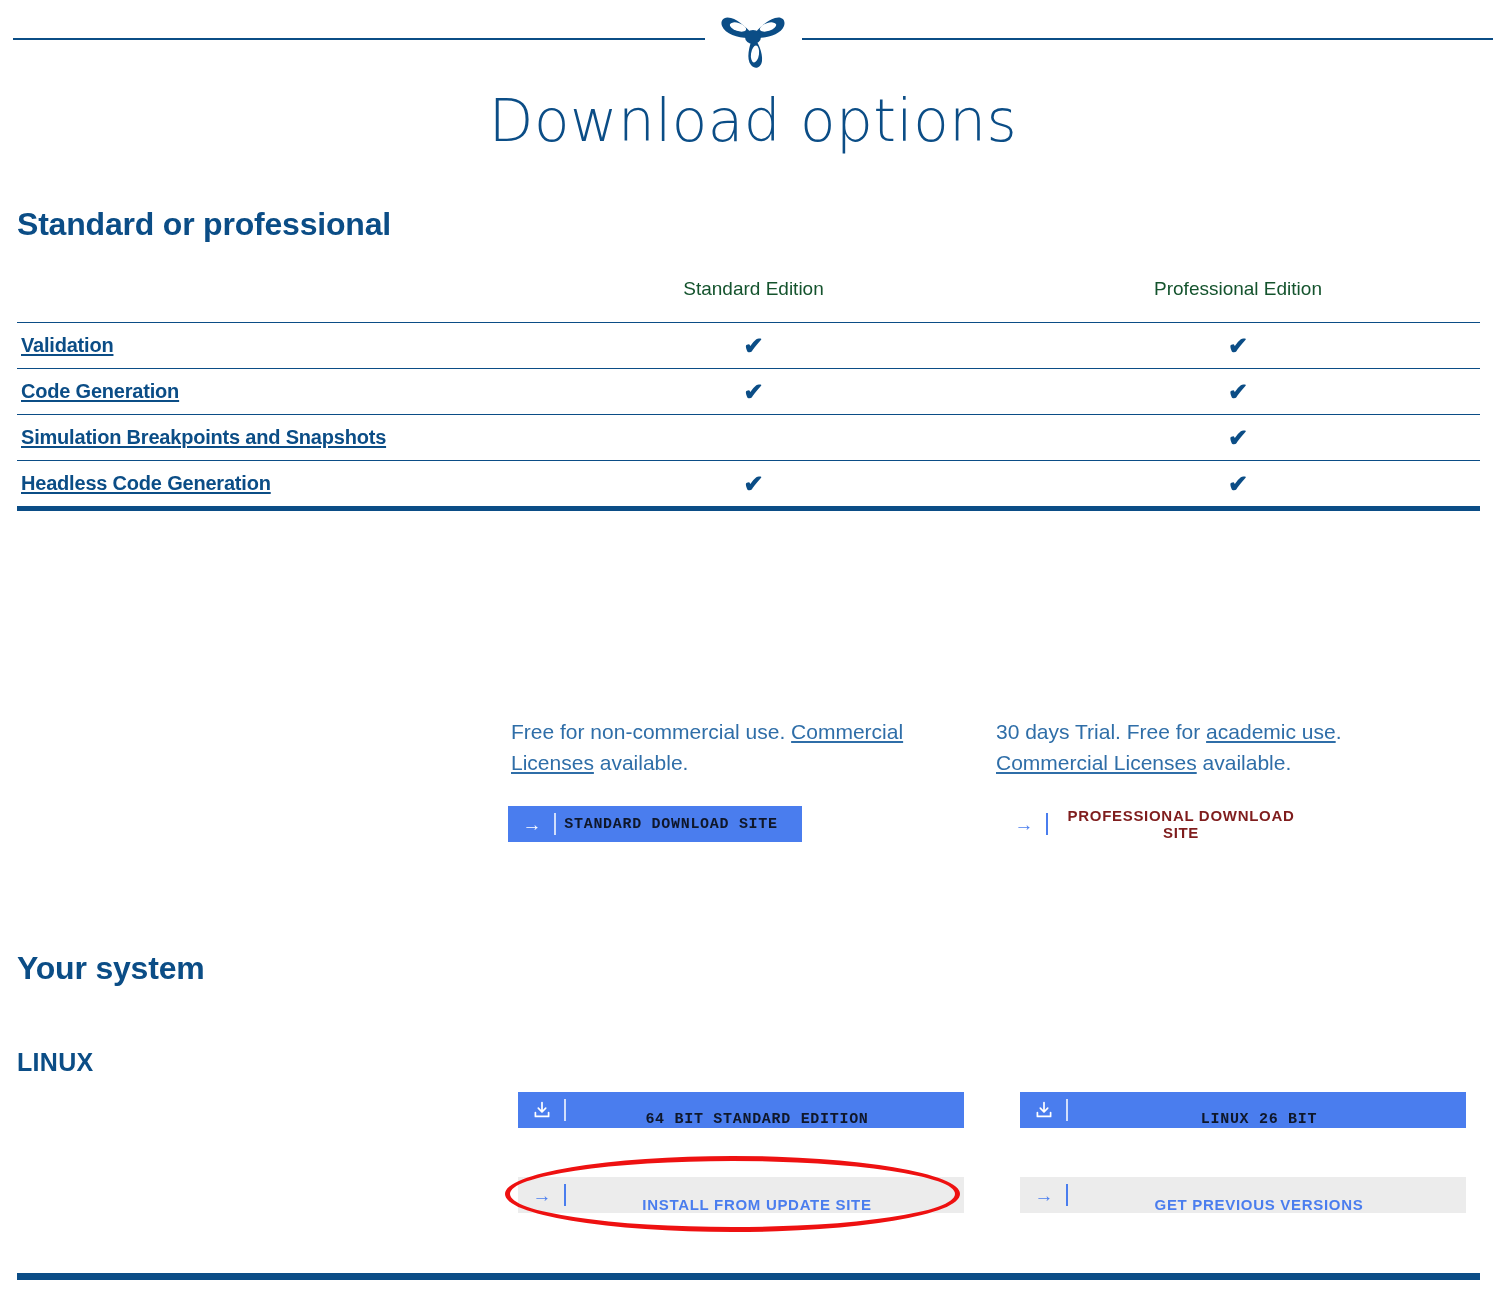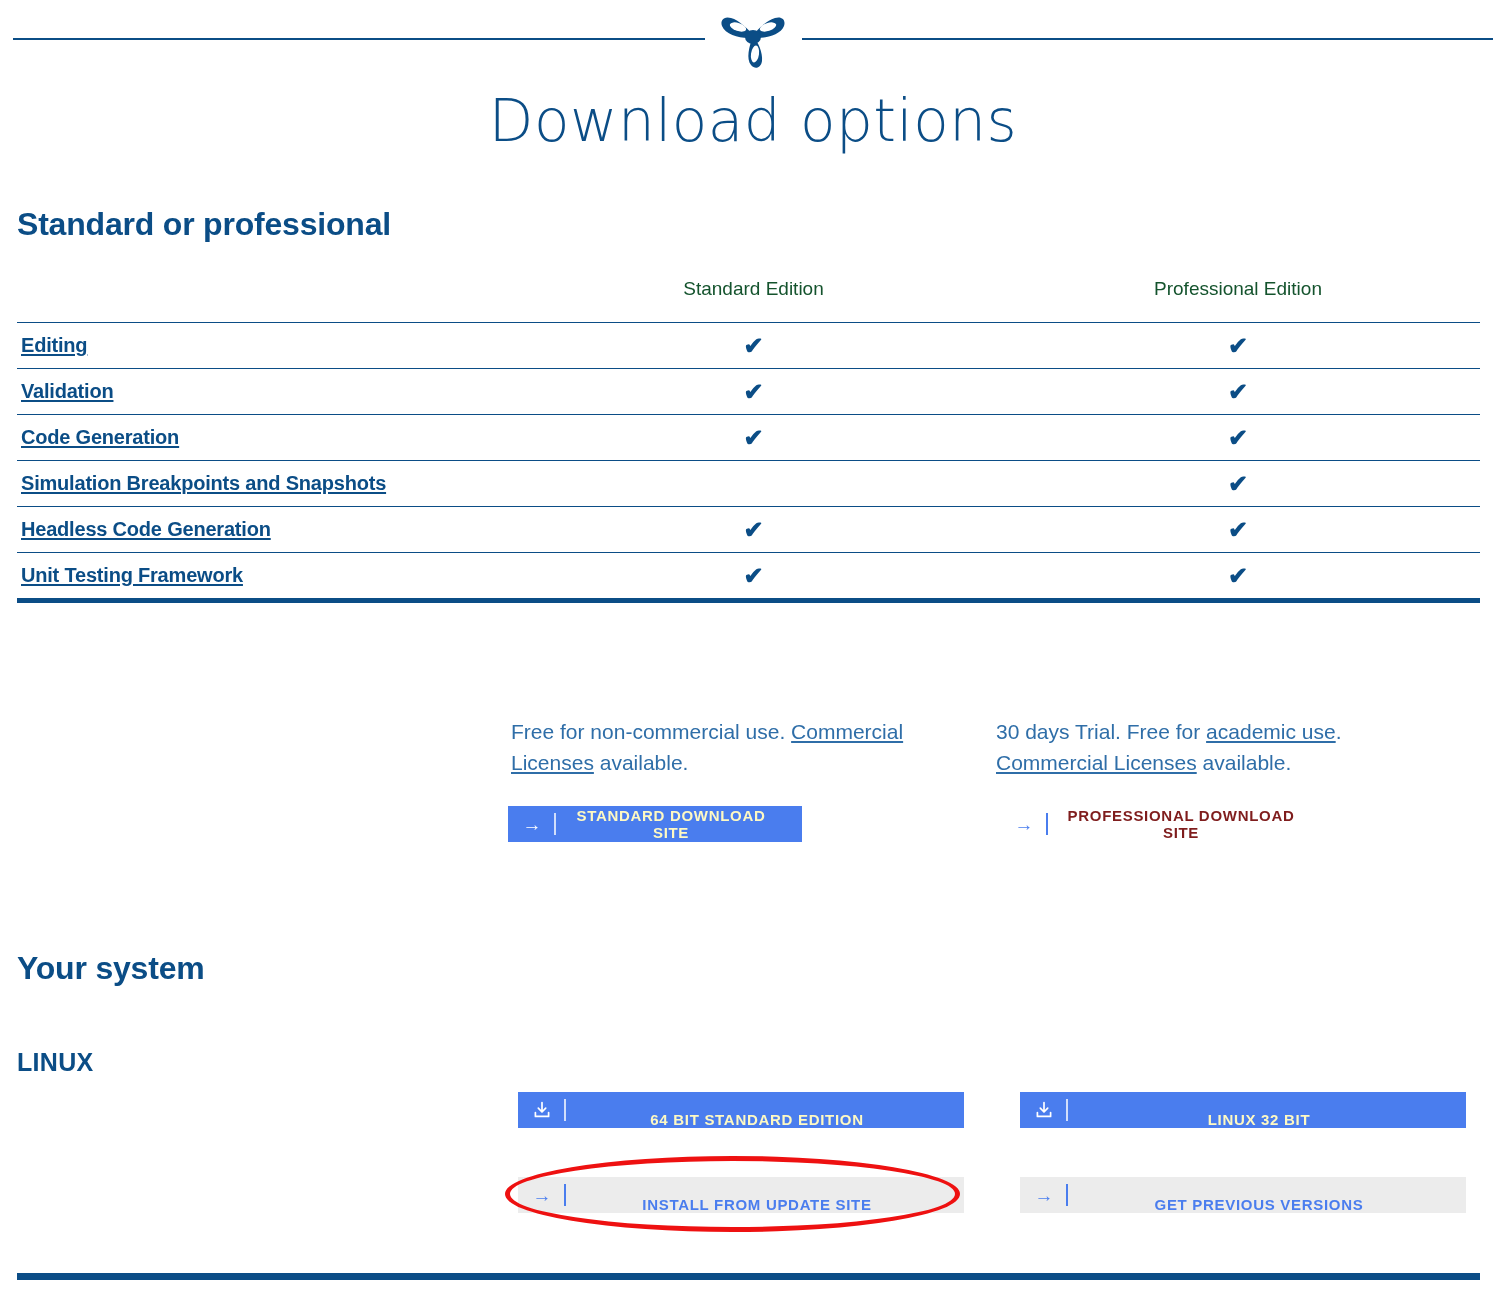--- a/index.html
+++ b/index.html
@@ -188,21 +188,21 @@
     font-size: 15px;
     font-weight: bold;
     letter-spacing: 0.7px;
     padding-right: 16px;
   }
 
   
   .btn.solid { background: #4a7dee; }
   .btn.solid .btn-lead { color: #ffffff; }
   .btn.solid .btn-lead::after { background: rgba(255,255,255,0.75); }
-  .btn.solid .btn-label { color: #fef9c3; }
+  .btn.solid .btn-label { color: #0f172a; font-family: Liberation Mono, monospace; }
 
   
   .btn.ghost { background: transparent; }
   .btn.ghost .btn-lead { color: #4a7dee; }
   .btn.ghost .btn-lead::after { background: #4a7dee; }
   .btn.ghost .btn-label { color: #7f1d1d; }
 
   
   .btn.grey { background: #ececec; }
   .btn.grey .btn-lead { color: #4a7dee; }
@@ -292,46 +292,36 @@
   </colgroup>
   <thead>
     <tr>
       <th class="feature-head"></th>
       <th>Standard Edition</th>
       <th>Professional Edition</th>
     </tr>
   </thead>
   <tbody id="cmp-body">
       <tr>
-        <td class="feature"><span class="feature-link">Editing</span></td>
-        <td><span class="tick">✔</span></td>
-        <td><span class="tick">✔</span></td>
-      </tr>
-      <tr>
         <td class="feature"><span class="feature-link">Validation</span></td>
         <td><span class="tick">✔</span></td>
         <td><span class="tick">✔</span></td>
       </tr>
       <tr>
         <td class="feature"><span class="feature-link">Code Generation</span></td>
         <td><span class="tick">✔</span></td>
         <td><span class="tick">✔</span></td>
       </tr>
       <tr>
         <td class="feature"><span class="feature-link">Simulation Breakpoints and Snapshots</span></td>
         <td></td>
         <td><span class="tick">✔</span></td>
       </tr>
       <tr>
         <td class="feature"><span class="feature-link">Headless Code Generation</span></td>
-        <td><span class="tick">✔</span></td>
-        <td><span class="tick">✔</span></td>
-      </tr>
-      <tr>
-        <td class="feature"><span class="feature-link">Unit Testing Framework</span></td>
         <td><span class="tick">✔</span></td>
         <td><span class="tick">✔</span></td>
       </tr>
     </tbody>
 </table>
 
 <div class="license-row">
   <div class="license-col"></div>
 
   <div class="license-col std">
@@ -369,21 +359,21 @@
     <span class="btn-label">64 BIT STANDARD EDITION</span>
   </div>
 
   <div class="btn solid dl-btn dl-b">
     <span class="btn-lead">
       <svg width="20" height="20" viewBox="0 0 20 20" aria-hidden="true">
         <path d="M10 2.5 V11.5 M6.3 8.2 L10 12 L13.7 8.2" fill="none" stroke="currentColor" stroke-width="1.7" stroke-linecap="round" stroke-linejoin="round"></path>
         <path d="M3.4 12.6 V16.4 H16.6 V12.6" fill="none" stroke="currentColor" stroke-width="1.7" stroke-linecap="round" stroke-linejoin="round"></path>
       </svg>
     </span>
-    <span class="btn-label">LINUX 32 BIT</span>
+    <span class="btn-label">LINUX 26 BIT</span>
   </div>
 
   <div class="btn grey dl-btn dl-c">
     <span class="btn-lead">
       <span class="arrow-glyph">→</span>
     </span>
     <span class="btn-label">INSTALL FROM UPDATE SITE</span>
   </div>
 
   <div class="btn grey dl-btn dl-d">

